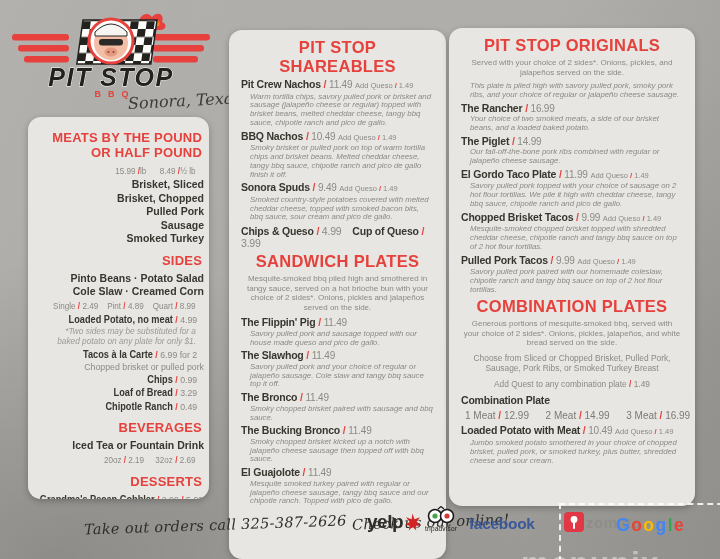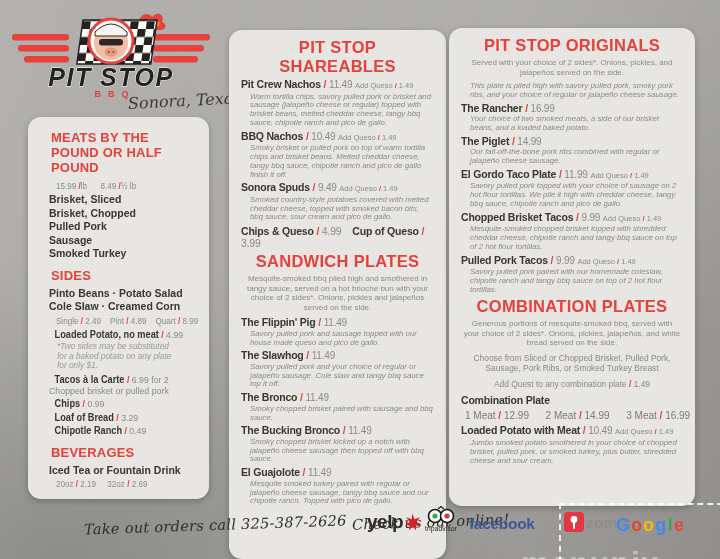--- a/index.html
+++ b/index.html
@@ -4,21 +4,21 @@
 <style>
   :root{ --red:#e6413c; --ink:#38362f; --muted:#8b8a84; }
   html,body{margin:0;padding:0;}
   body{width:720px;height:559px;overflow:hidden;font-family:"Liberation Sans",sans-serif;}
   .page{position:relative;width:720px;height:559px;overflow:hidden;
     background:
       radial-gradient(120% 90% at 85% 8%, rgba(255,255,255,.10), transparent 60%),
       radial-gradient(120% 100% at 8% 100%, rgba(0,0,0,.18), transparent 55%),
       linear-gradient(115deg,#b2b1ad,#a8a7a3 55%,#918f8b);}
   .card{position:absolute;background:#e7e6e2;border-radius:13px;box-shadow:0 2px 6px rgba(0,0,0,.25);box-sizing:border-box;overflow:hidden;}
-  #card-left{left:28px;top:117px;width:181px;height:382px;padding:6px 21px;text-align:left;}
+  #card-left{left:28px;top:117px;width:181px;height:382px;padding:6px 5px;text-align:right;}
   #card-middle{left:229px;top:30px;width:217px;height:529px;padding:6px 12px;}
   #card-right{left:449px;top:28px;width:246px;height:478px;padding:6px 12px;}
 
   
   .l-heading{color:var(--red);font-weight:bold;font-size:13px;line-height:15px;margin:7px 2px 4px;letter-spacing:.2px;}
   .row-bold{font-weight:bold;color:var(--ink);font-size:10.5px;line-height:13.5px;}
   .row-gray{color:var(--muted);font-size:9px;line-height:14px;white-space:pre;transform:scaleX(.9);transform-origin:50% 50%;}
   .row-item{font-size:9.5px;line-height:13.5px;white-space:nowrap;color:var(--muted);transform:scaleX(.92);transform-origin:50% 50%;}
   .row-item .nm{font-weight:bold;color:var(--ink);font-size:10px;}
   .row-note{color:#9b9a94;font-style:italic;font-size:8.3px;line-height:9.5px;margin:1px 8px 2px;}

